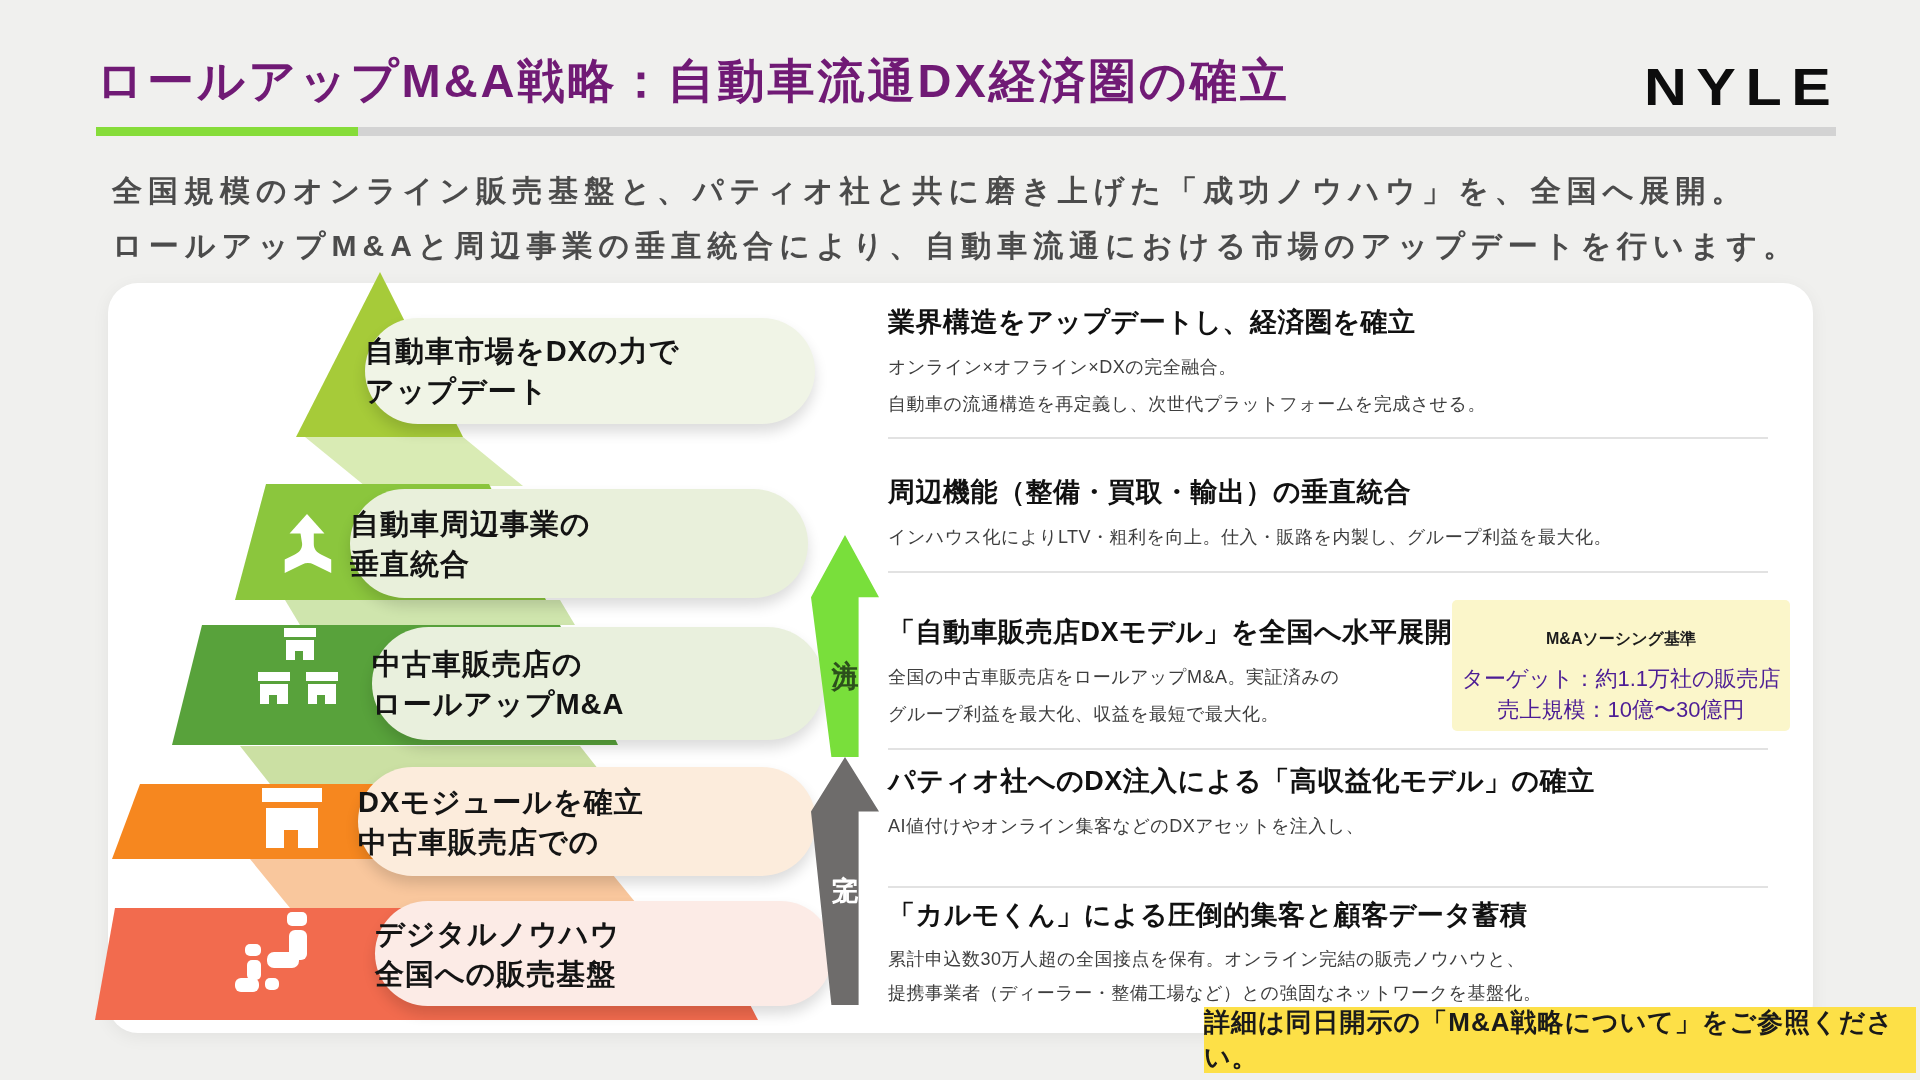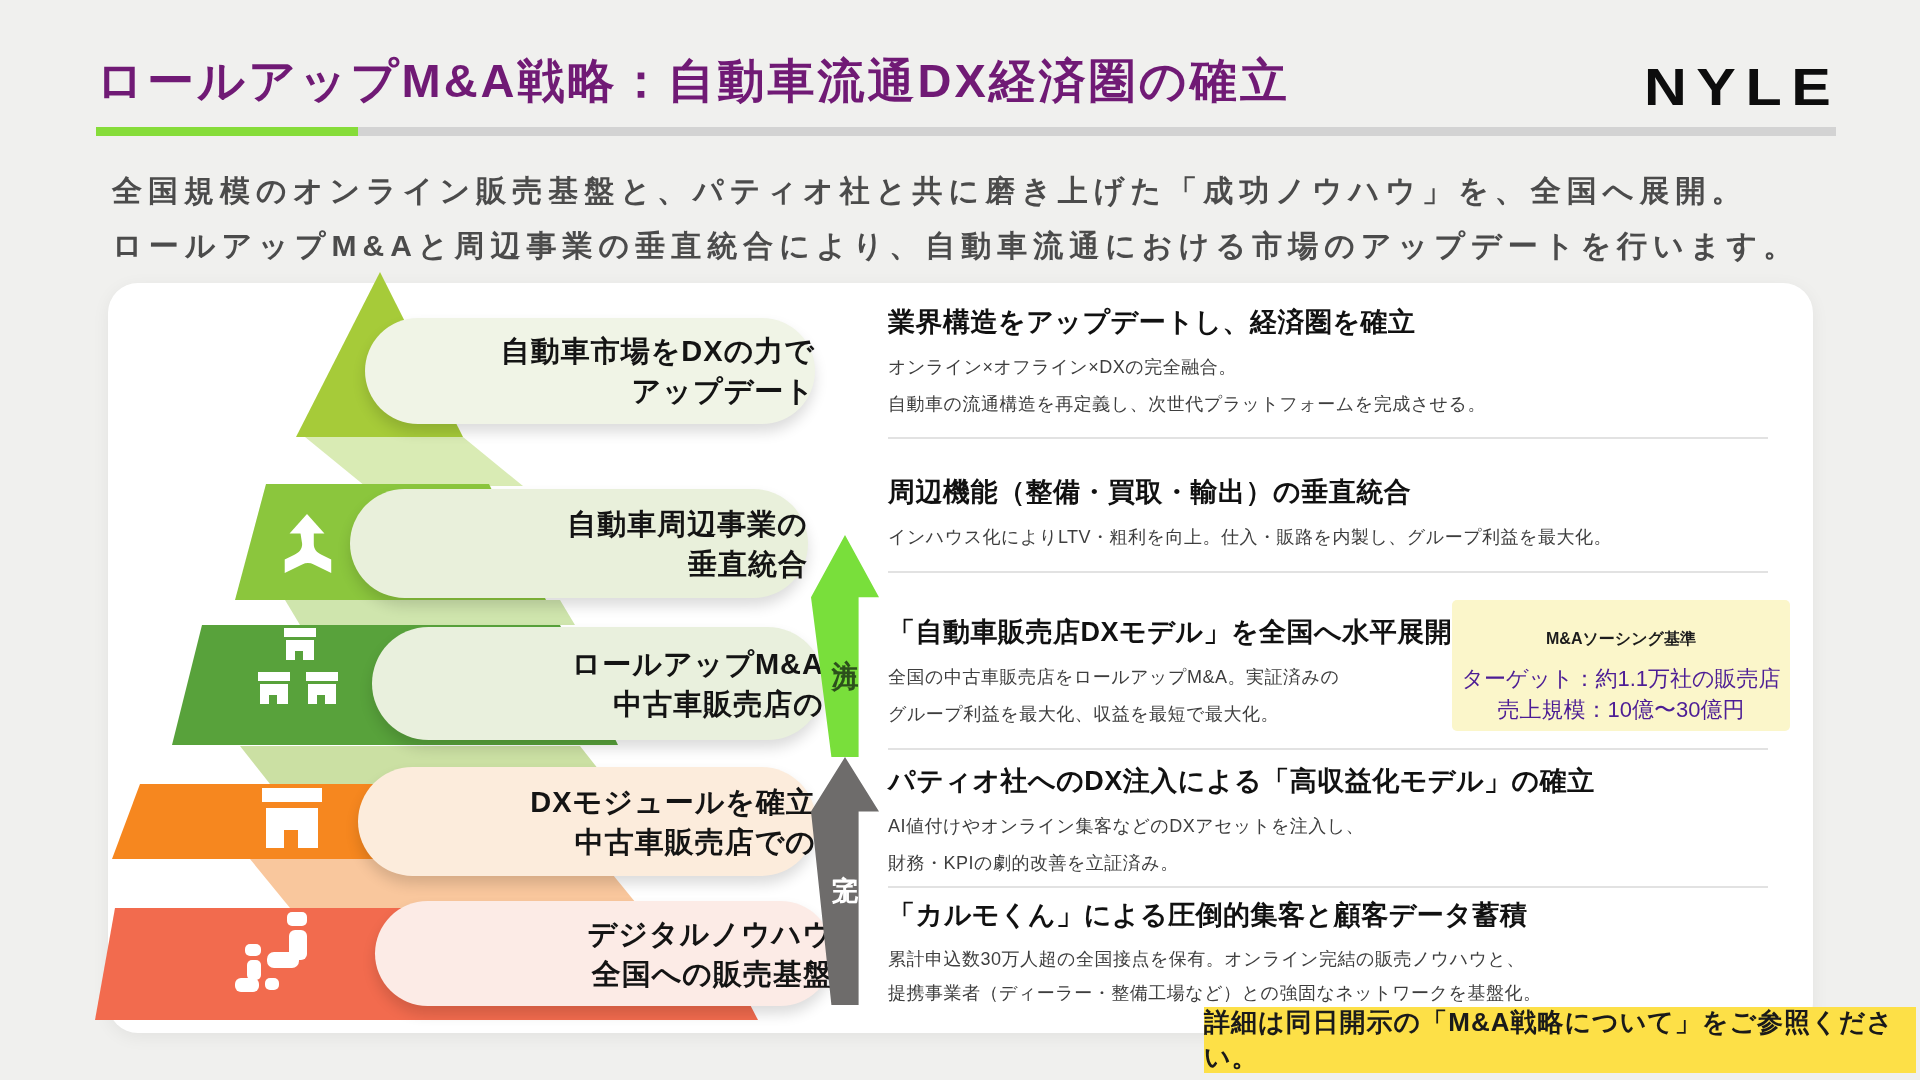--- a/index.html
+++ b/index.html
@@ -24,21 +24,21 @@
   .gap3{background:#cbe0a3;clip-path:polygon(155px 486px,495px 486px,525px 524px,185px 524px);}
   .gap4{background:#f9c79d;clip-path:polygon(165px 599px,515px 599px,555px 648px,205px 648px);}
   .band1{background:#a6cb39;clip-path:polygon(295px 12px,378px 177px,211px 177px);}
   .band2{background:#8bc63d;clip-path:polygon(181px 224px,404px 224px,461px 340px,150px 340px);}
   .band3{background:#58a23b;clip-path:polygon(117px 365px,475px 365px,533px 485px,87px 485px);}
   .band4{background:#f6871f;clip-path:polygon(55px 524px,554px 524px,591px 599px,27px 599px);}
   .band5{background:#f26b4e;clip-path:polygon(30px 648px,615px 648px,673px 760px,10px 760px);}
   .bicon{position:absolute;}
 
   
-  .pill{position:absolute;border-radius:60px;box-shadow:0 8px 14px rgba(0,0,0,.14);display:flex;flex-direction:column;align-items:flex-end;justify-content:center;text-align:center;font-size:29px;font-weight:700;color:#141414;line-height:40px;letter-spacing:1px;}
+  .pill{position:absolute;border-radius:60px;box-shadow:0 8px 14px rgba(0,0,0,.14);display:flex;flex-direction:column;align-items:flex-start;justify-content:center;text-align:center;font-size:29px;font-weight:700;color:#141414;line-height:40px;letter-spacing:1px;}
   .pill1{left:365px;top:318px;width:450px;height:106px;background:#f0f4e6;}
   .pill2{left:350px;top:489px;width:458px;height:109px;background:#e9f0db;}
   .pill3{left:372px;top:627px;width:452px;height:113px;background:#e9f0dd;}
   .pill4{left:358px;top:767px;width:458px;height:109px;background:#fcecdc;}
   .pill5{left:375px;top:901px;width:458px;height:105px;background:#fcebe6;}
 
   
   .arrow{position:absolute;display:flex;justify-content:center;}
   .arrow .vlabel{writing-mode:vertical-rl;text-orientation:upright;font-weight:700;font-size:27px;letter-spacing:6px;position:absolute;}
   .arrow-focus{left:811px;top:535px;width:68px;height:222px;background:#79df3b;clip-path:polygon(50% 0,100% 28%,70% 28%,70% 100%,30% 100%,0 28%);}
@@ -124,22 +124,22 @@
 
   <div class="pill pill1">
     <div>自動車市場をDXの力で</div>
     <div>アップデート</div>
   </div>
   <div class="pill pill2">
     <div>自動車周辺事業の</div>
     <div>垂直統合</div>
   </div>
   <div class="pill pill3">
+    <div>中古車販売店の</div>
     <div>ロールアップM&amp;A</div>
-    <div>中古車販売店の</div>
   </div>
   <div class="pill pill4">
     <div>DXモジュールを確立</div>
     <div>中古車販売店での</div>
   </div>
   <div class="pill pill5">
     <div>デジタルノウハウ</div>
     <div>全国への販売基盤</div>
   </div>
 
@@ -171,21 +171,20 @@
   <div class="ybox">
     <div class="yt">M&amp;Aソーシング基準</div>
     <div class="yl">ターゲット：約1.1万社の販売店</div>
     <div class="yl">売上規模：10億〜30億円</div>
   </div>
   <div class="divider d3"></div>
 
   <div class="block b4">
     <div class="hd">パティオ社へのDX注入による「高収益化モデル」の確立</div>
     <div class="bd">AI値付けやオンライン集客などのDXアセットを注入し、</div>
-    <div class="bd">財務・KPIの劇的改善を立証済み。</div>
   </div>
   <div class="divider d4"></div>
 
   <div class="block b5">
     <div class="hd">「カルモくん」による圧倒的集客と顧客データ蓄積</div>
     <div class="bd">累計申込数30万人超の全国接点を保有。オンライン完結の販売ノウハウと、</div>
     <div class="bd">提携事業者（ディーラー・整備工場など）との強固なネットワークを基盤化。</div>
   </div>
 
   <div class="note">

